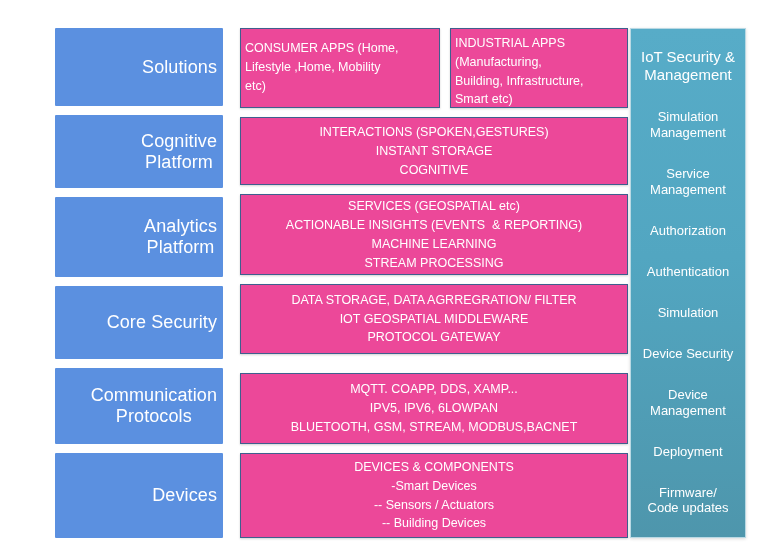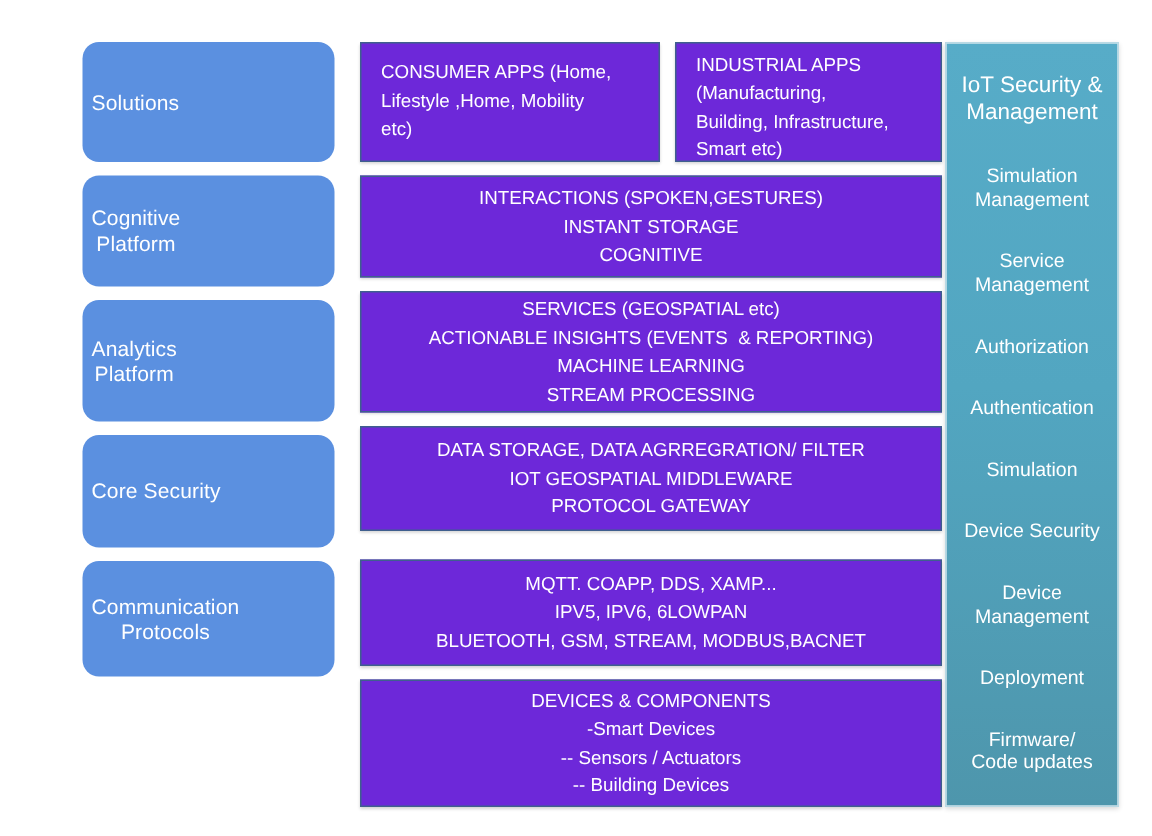--- a/index.html
+++ b/index.html
@@ -29,61 +29,61 @@
     width: 168px;
     height: 510px;
     display: flex;
     flex-direction: column;
   }
   .layer-label {
     background: #5B90E0;
     color: #ffffff;
     display: flex;
     align-items: center;
-    justify-content: flex-start;
-    text-align: center;
-    font-size: 14px;
+    justify-content: flex-end;
+    text-align: center;
+    font-size: 18px;
     font-weight: 400;
     line-height: 1.18;
     letter-spacing: 0.1px;
     box-sizing: border-box;
     padding: 2px 6px;
-    border-radius: 11px;
+    border-radius: 1px;
   }
   .layer-label span { display: block; }
 
   
   .content-col {
     position: absolute;
     left: 240px;
     top: 28px;
     width: 388px;
     height: 510px;
     display: flex;
     flex-direction: column;
   }
   .content-row {
     display: flex;
     flex-direction: row;
     gap: 10px;
     box-sizing: border-box;
   }
   .content-box {
-    background: #6d28d9;
+    background: #ec4899;
     border: 1px solid #3f5f8e;
     color: #ffffff;
     display: flex;
     flex-direction: column;
     align-items: center;
     justify-content: center;
     text-align: center;
     font-size: 12.5px;
     line-height: 1.5;
     box-sizing: border-box;
-    padding: 4px 13px;
+    padding: 4px 4px;
     flex: 1 1 0;
     box-shadow: 0 1px 2px rgba(0,0,0,0.18);
   }
   .content-box.left-align {
     align-items: flex-start;
     text-align: left;
     justify-content: flex-start;
     padding-top: 10px;
   }
   .content-box .line { display: block; white-space: pre-wrap; }
@@ -149,20 +149,23 @@
       <span>Core Security</span>
     </div>
 
     <div class="layer-label" style="height:77px; margin-bottom:9px;">
       <div>
         <span>Communication</span>
         <span>Protocols</span>
       </div>
     </div>
 
+    <div class="layer-label" style="height:87px;">
+      <span>Devices</span>
+    </div>
 
   </div>
 
   <div class="content-col">
 
     <div class="content-row" style="height:80px; margin-bottom:9px;">
 
       <div class="content-box left-align" style="flex:0 0 200px;">
         <span class="line">CONSUMER APPS (Home,</span>
         <span class="line">Lifestyle ,Home, Mobility</span>

